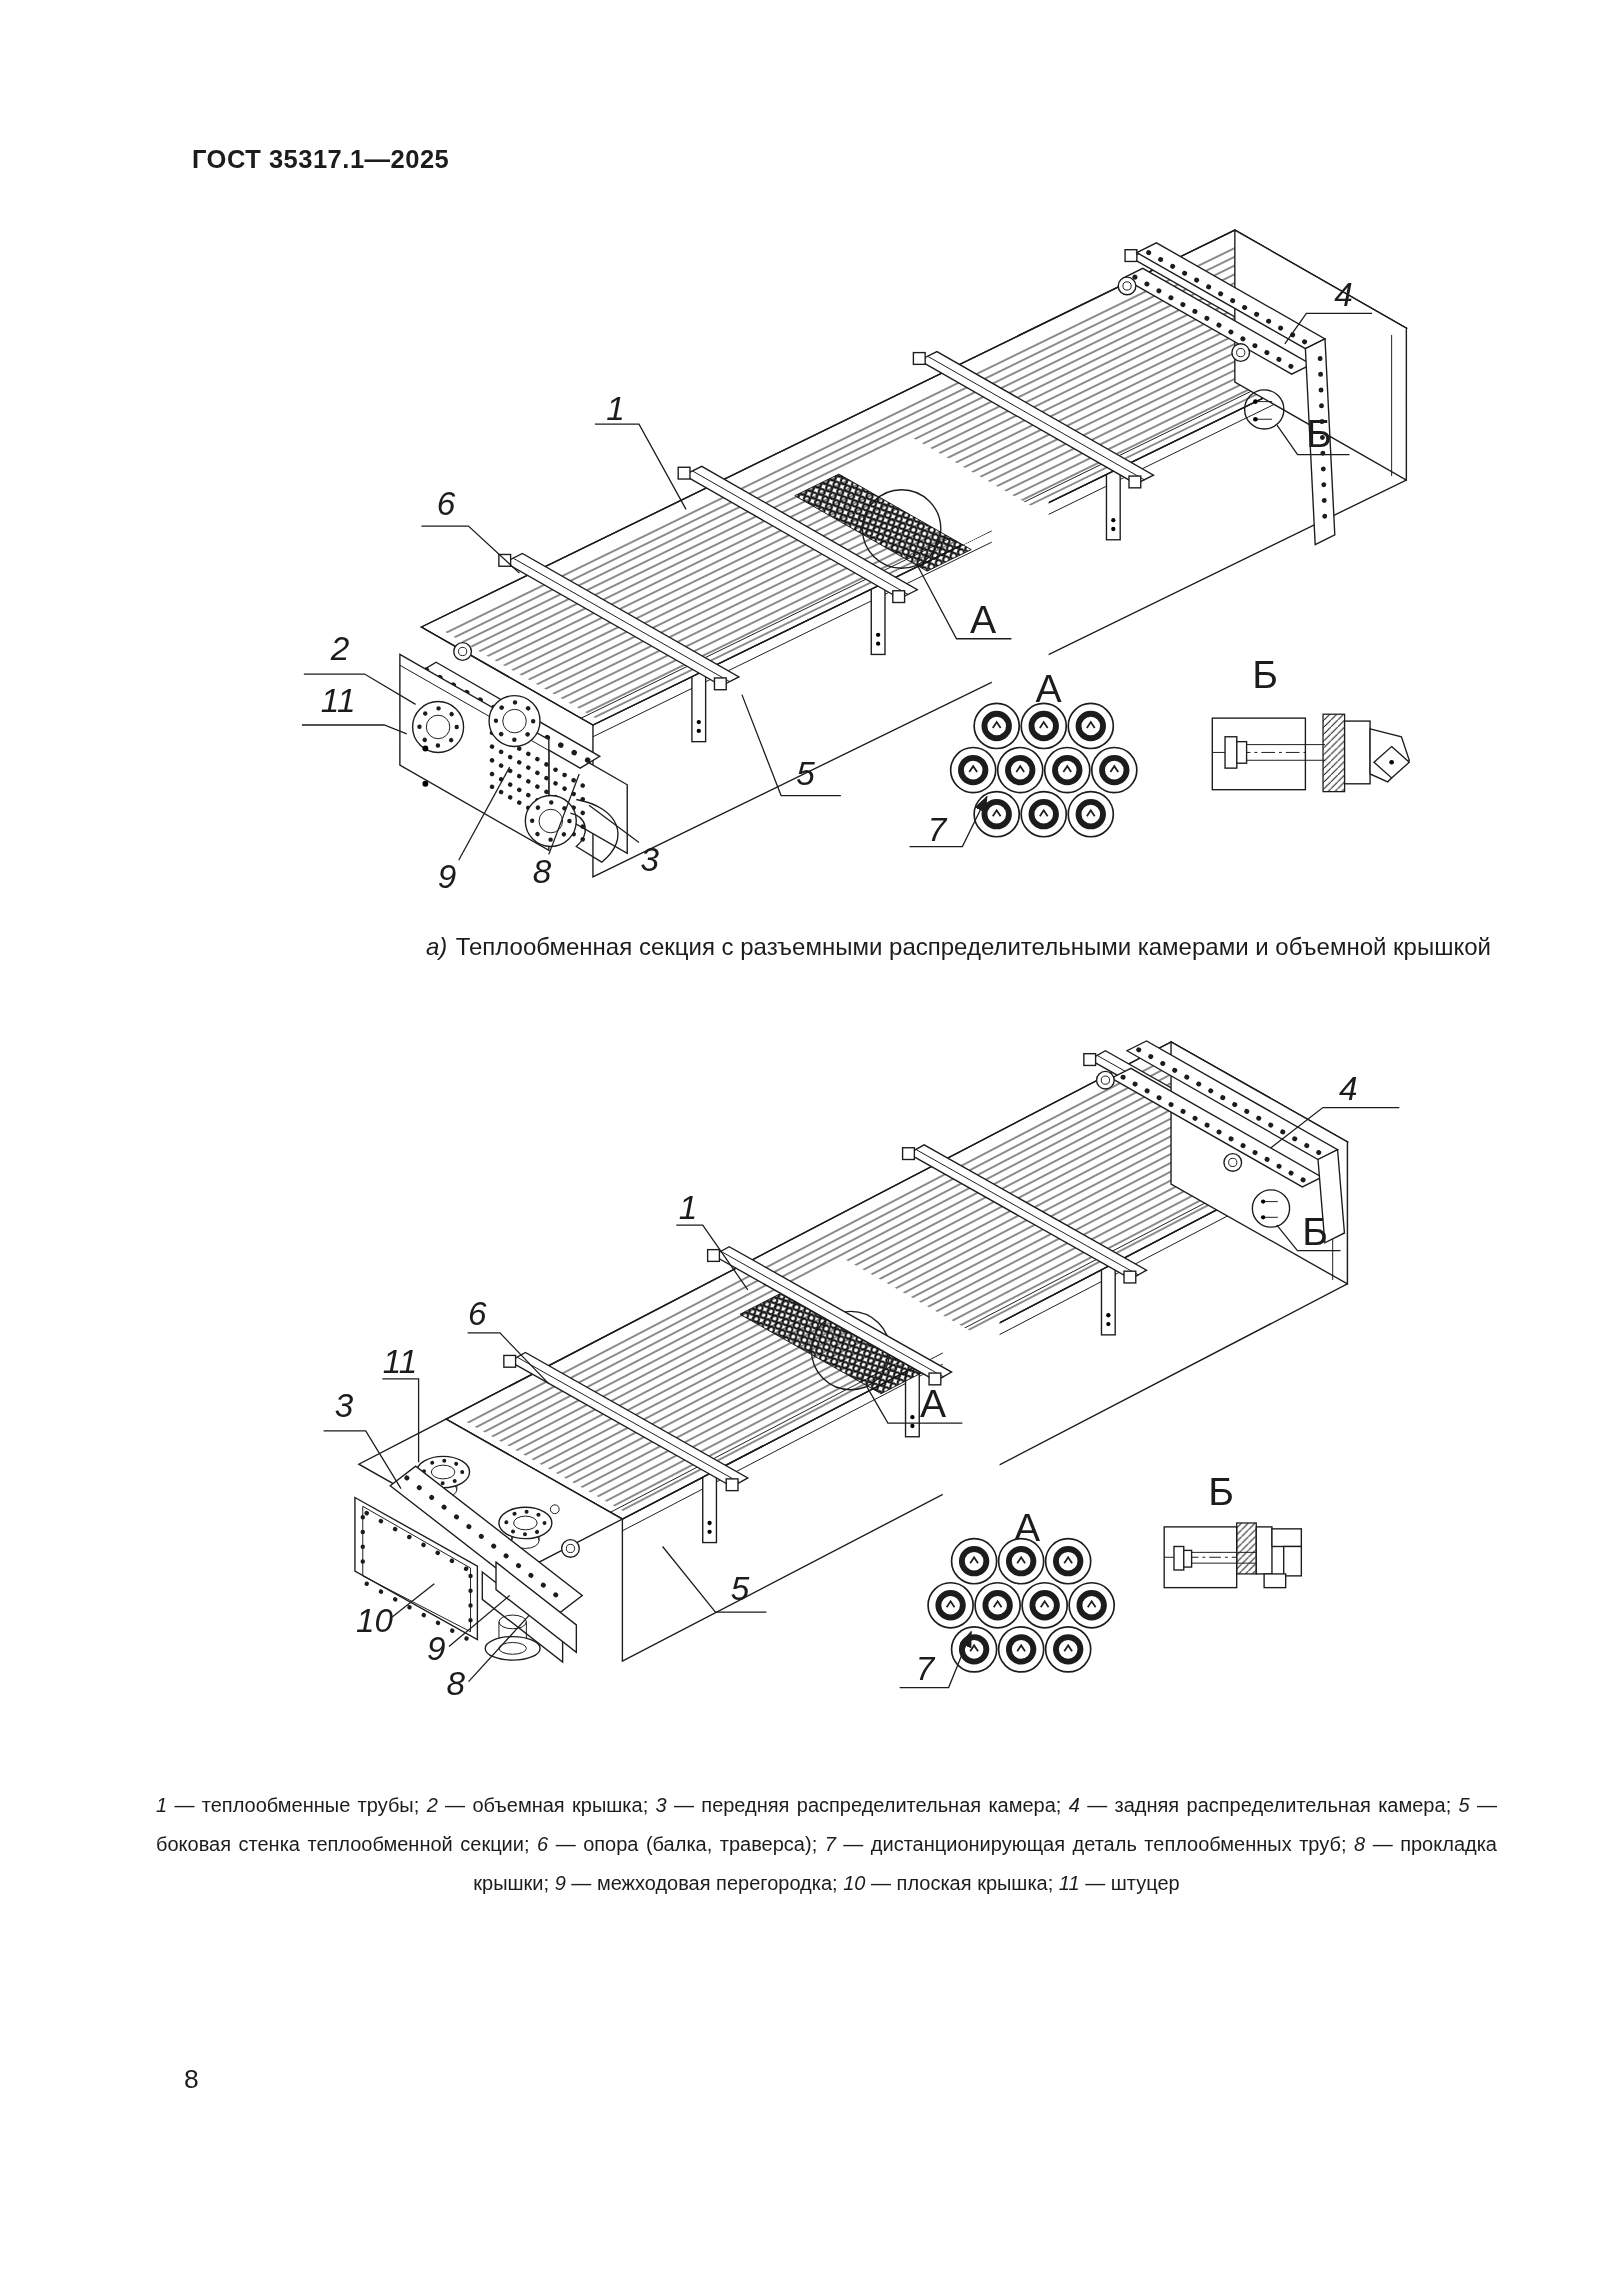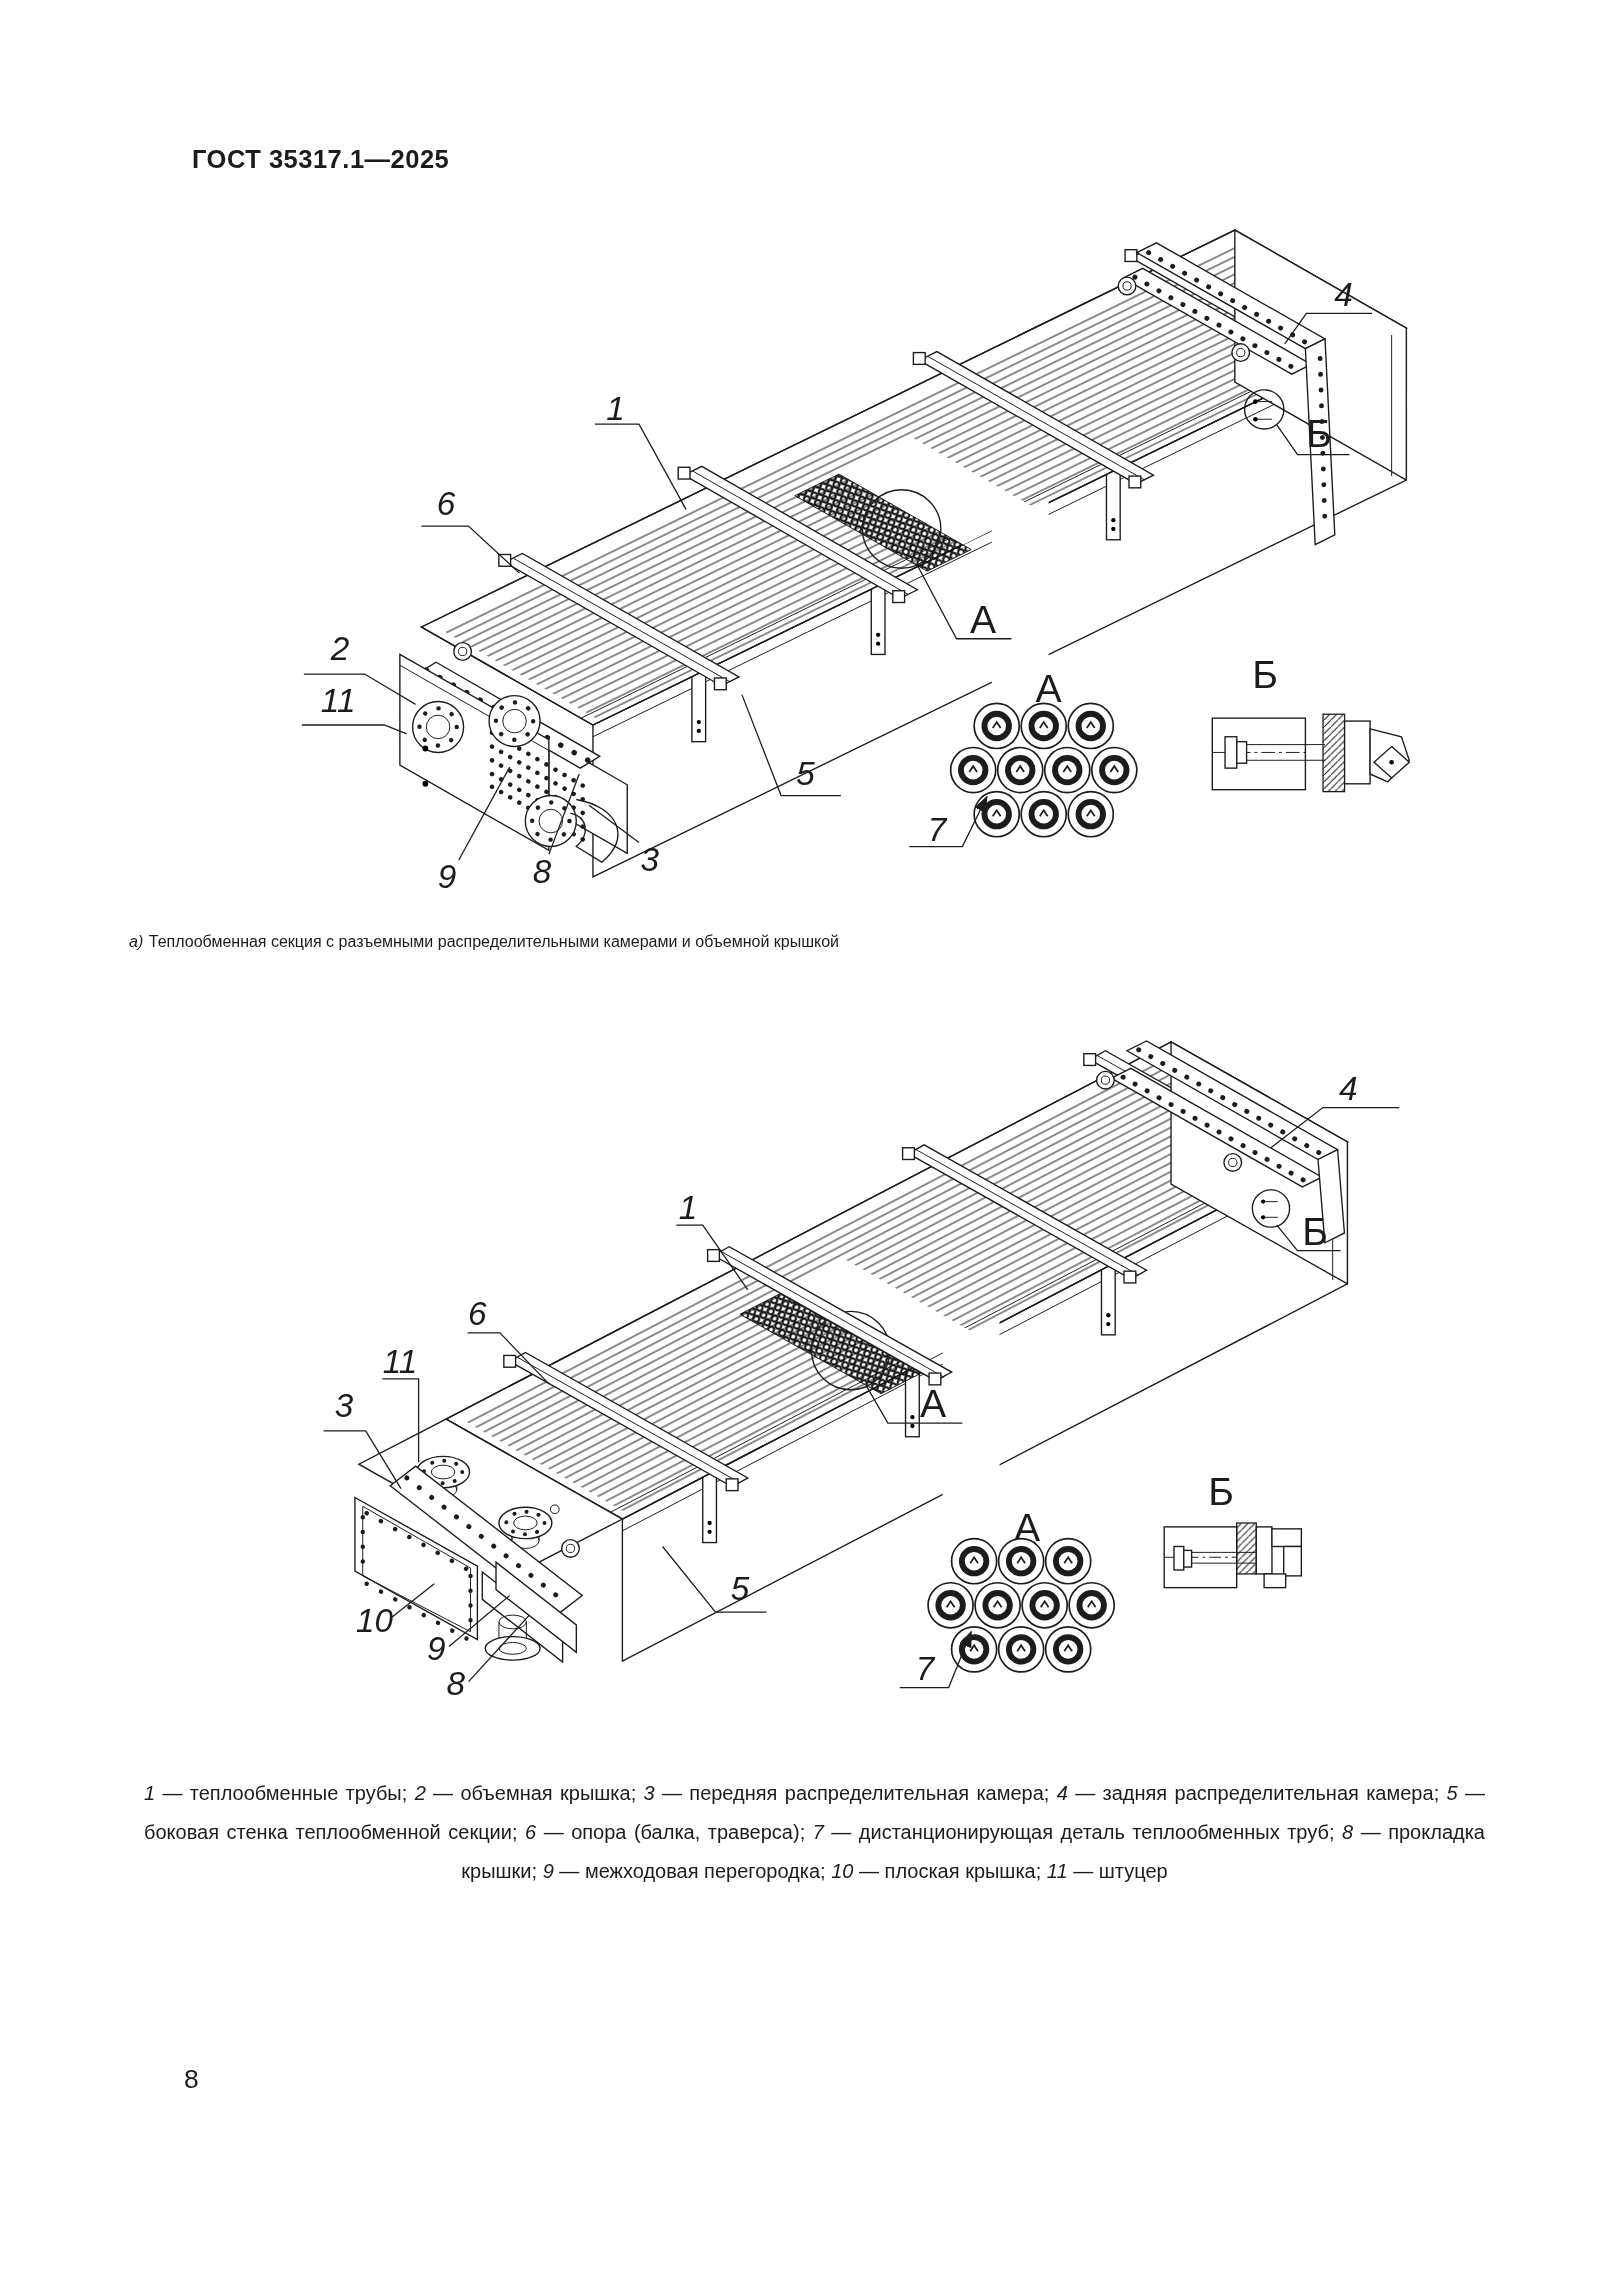--- a/index.html
+++ b/index.html
@@ -2,27 +2,27 @@
 <html><head>
 <meta charset="utf-8">
 <style>
   html,body{margin:0;padding:0;background:#e8e8e8;}
   .page{
     position:relative;width:1621px;height:2293px;background:#ffffff;
     font-family:"Liberation Sans",sans-serif;color:#1c1c1c;overflow:hidden;margin:0 auto;
   }
   .hdr{position:absolute;left:192px;top:145px;font-size:25.5px;font-weight:bold;letter-spacing:0.5px;}
   .pagenum{position:absolute;left:184px;top:2064px;font-size:26.5px;}
-  .cap{position:absolute;left:129px;width:1362px;text-align:left;font-size:16px;}
+  .cap{position:absolute;left:129px;width:1362px;text-align:right;font-size:24px;}
   .cap i{margin-right:.35em;}
   .cap-a{top:933px;}
   .cap-b{top:1721px;}
   .legend{
     position:absolute;left:140px;top:1770px;width:1341px;
-    font-size:20px;line-height:39px;text-align:justify;text-align-last:center;margin:4px;
+    font-size:20px;line-height:39px;text-align:justify;text-align-last:center;margin:16px;
   }
   .legend i{font-style:italic;}
   svg{position:absolute;left:0;}
   .figA{top:137px;}
   .figB{top:990px;}
   
   .w{fill:#ffffff;stroke:#1c1c1c;stroke-width:1.4;}
   .wf{fill:#ffffff;stroke:none;}
   .ln{fill:none;stroke:#1c1c1c;stroke-width:1.4;}
   .tn{fill:none;stroke:#1c1c1c;stroke-width:1;}

